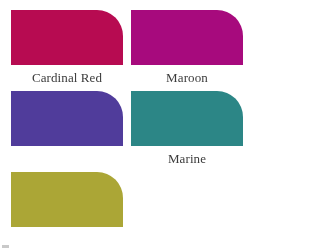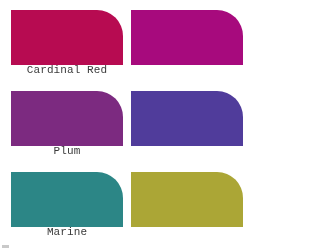--- a/index.html
+++ b/index.html
@@ -41,26 +41,27 @@
     height: 55px;
     border-top-right-radius: 26px;
     border-top-left-radius: 0;
     border-bottom-right-radius: 0;
     border-bottom-left-radius: 0;
     display: block;
   }
   .swatch-label {
     width: 112px;
     text-align: center;
-    font-size: 11px;
+    font-size: 13px;
     line-height: 10px;
     color: #3b3b3b;
+    margin-top: 8px;
     letter-spacing: 0.1px;
     white-space: nowrap;
-    font-family: Liberation Mono, monospace;
+    font-family: Liberation Serif, serif;
   }
   .corner-artifact {
     position: absolute;
     left: 2px;
     bottom: 2px;
     width: 7px;
     height: 3px;
     background: #c9c9c9;
   }
 </style>
@@ -71,26 +72,23 @@
 
   <div class="swatch-grid">
 
     <div class="swatch-cell">
       <div class="swatch-chip" style="background: rgb(183, 11, 81); border-top-right-radius: 26px;"></div>
       <div class="swatch-label" style="color: rgb(59, 59, 59);">Cardinal Red</div>
     </div>
 
     <div class="swatch-cell">
       <div class="swatch-chip" style="background: rgb(167, 10, 125); border-top-right-radius: 26px;"></div>
+      <div class="swatch-label" style="color: rgb(59, 59, 59);">Maroon</div>
     </div>
 
-    <div class="swatch-cell">
-      <div class="swatch-chip" style="background: rgb(124, 42, 128); border-top-right-radius: 26px;"></div>
-      <div class="swatch-label" style="color: rgb(59, 59, 59);">Plum</div>
-    </div>
 
     <div class="swatch-cell">
       <div class="swatch-chip" style="background: rgb(80, 60, 155); border-top-right-radius: 26px;"></div>
     </div>
 
     <div class="swatch-cell">
       <div class="swatch-chip" style="background: rgb(44, 134, 134); border-top-right-radius: 26px;"></div>
       <div class="swatch-label" style="color: rgb(59, 59, 59); text-align: center;">Marine</div>
     </div>
 

